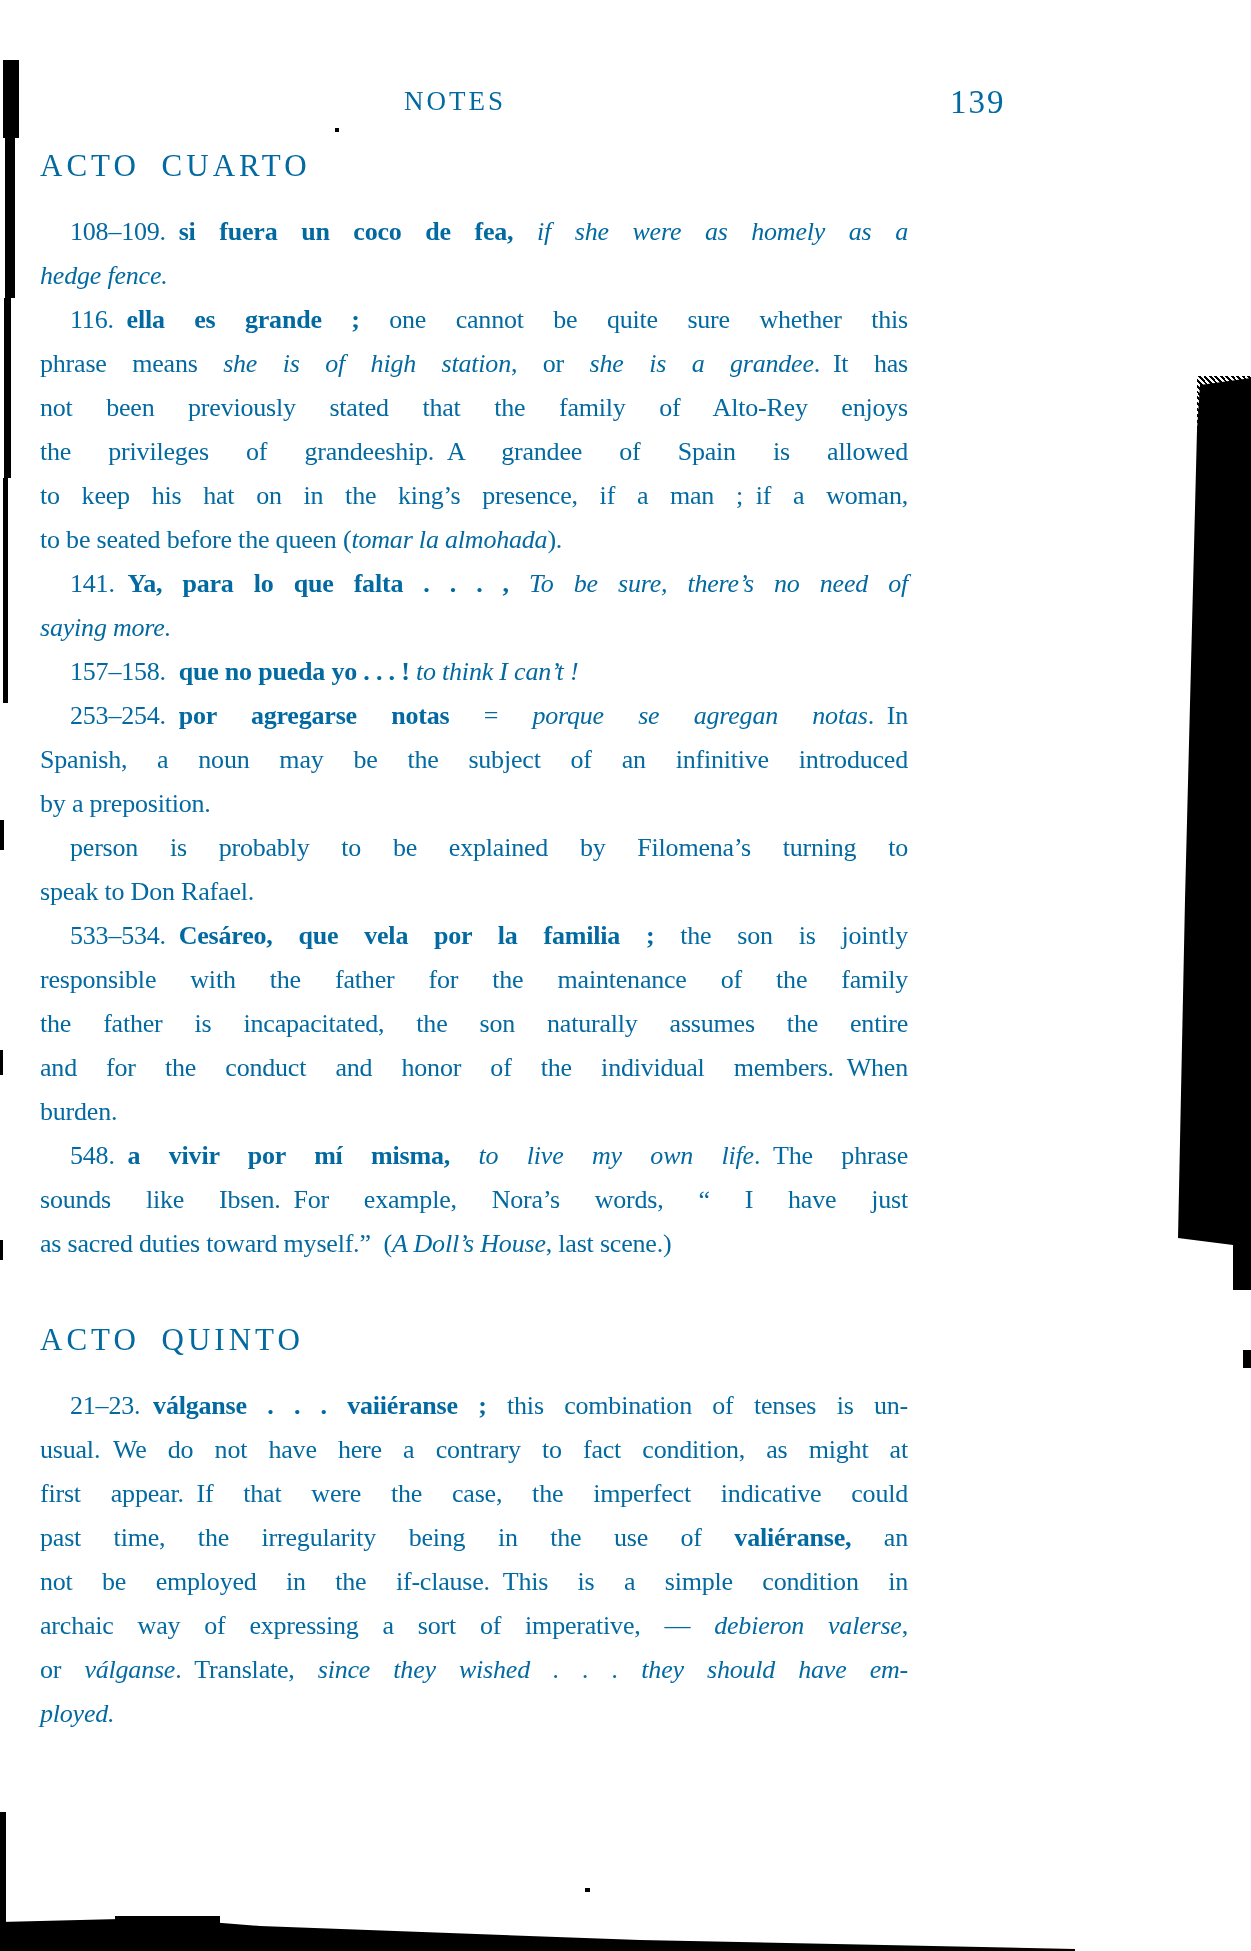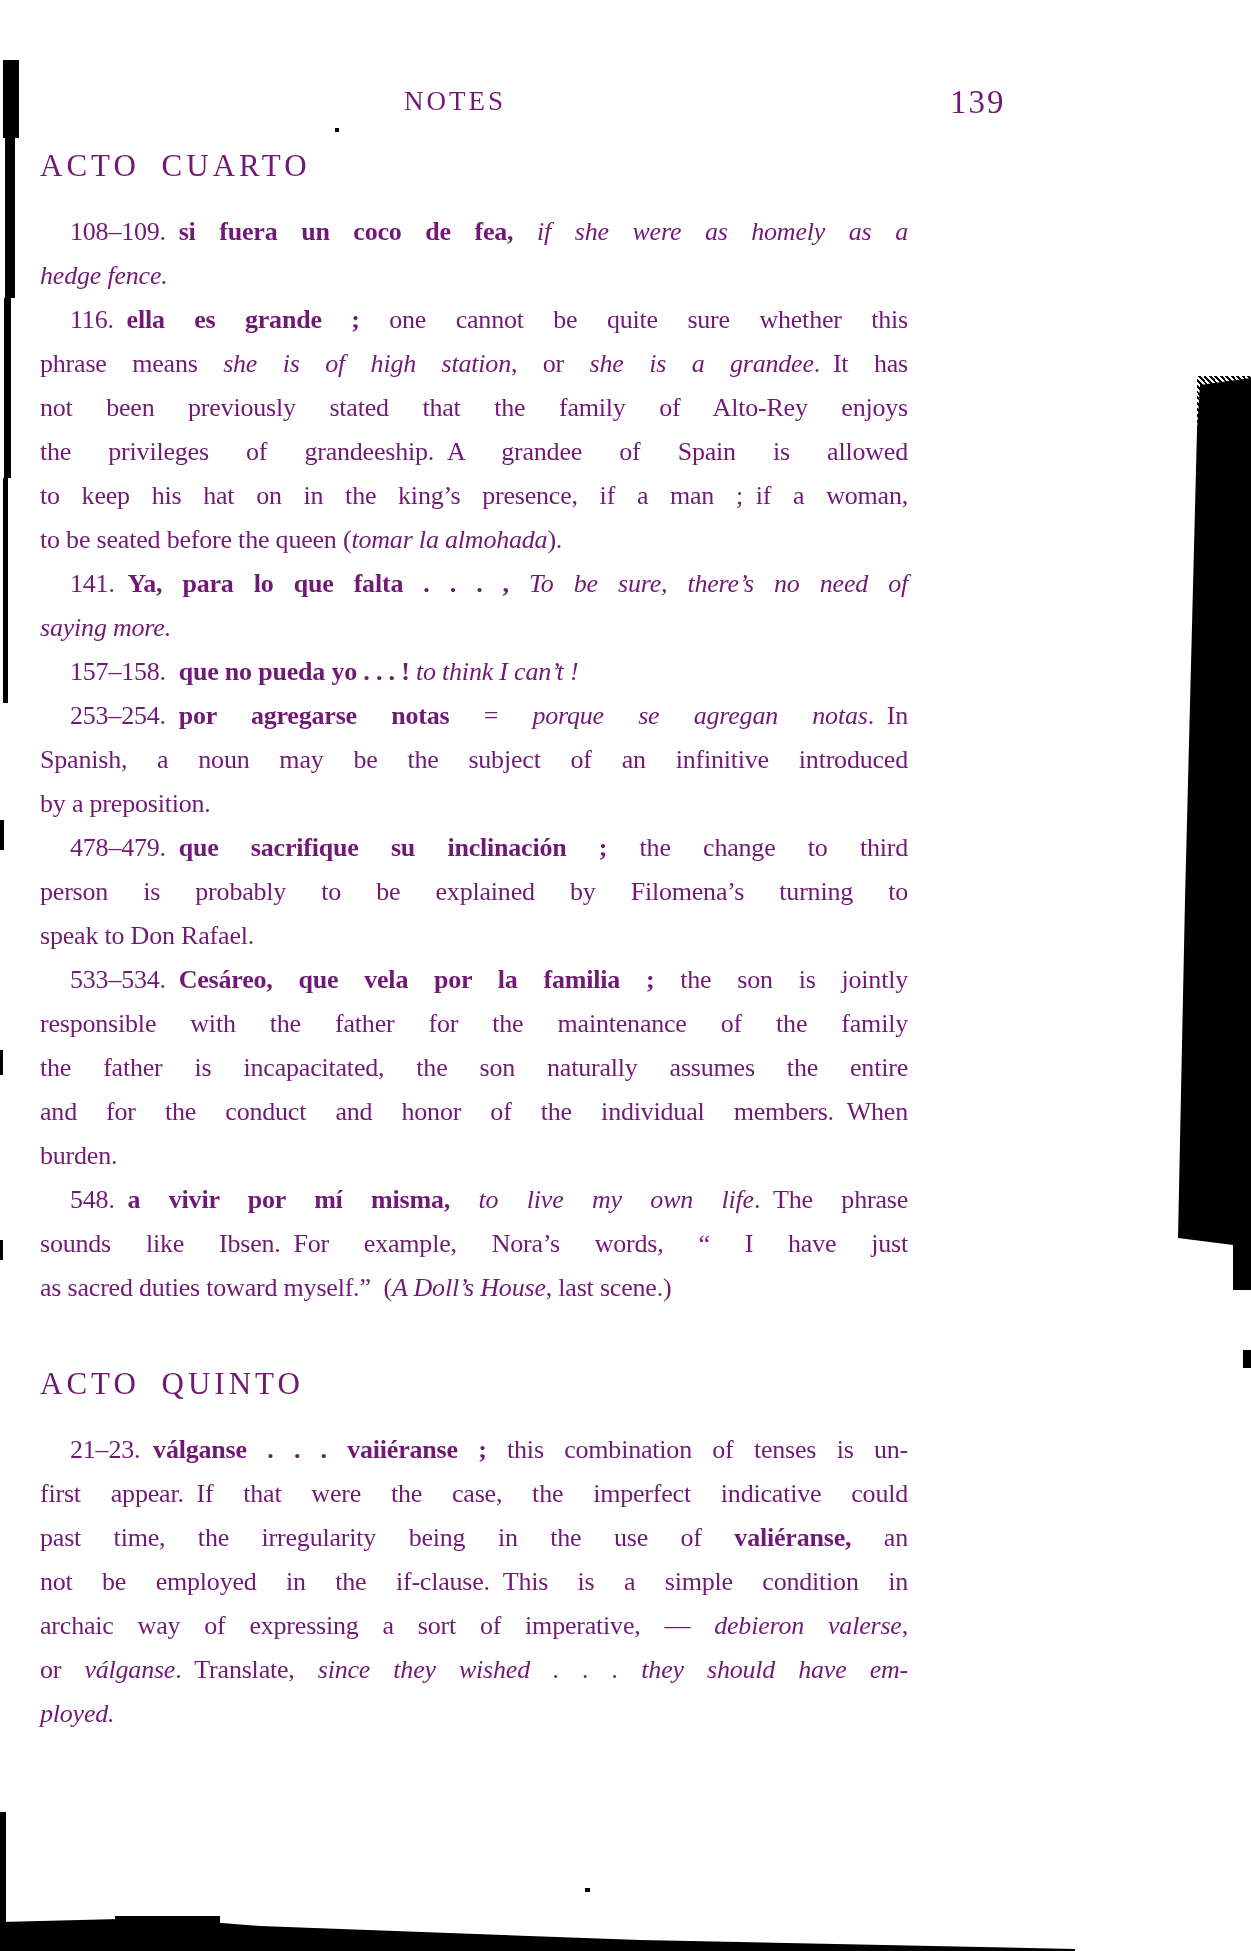--- a/index.html
+++ b/index.html
@@ -1,21 +1,21 @@
 <!DOCTYPE html>
 <html><head>
 <meta charset="utf-8">
 <style>
   html,body{margin:0;padding:0;background:#777;}
   .page{
     position:relative;
     width:1251px;height:1951px;
     background:#ffffff;
     font-family:"Liberation Serif", serif;
-    color:#701a75;
+    color:#0369a1;
     overflow:hidden;
   }
   .running-head{
     position:absolute;top:86px;left:40px;width:830px;
     text-align:center;font-size:27px;letter-spacing:3px;
   }
   .page-number{
     position:absolute;top:84px;left:950px;
     font-size:33px;letter-spacing:2px;
   }
@@ -75,39 +75,39 @@
       </div>
       <div class="para">
         <div class="line last"><span>157–158. </span><span class="b">que no pueda yo . . . ! </span><span class="i">to think I can’t !</span></div>
       </div>
       <div class="para">
         <div class="line"><span>253–254. </span><span class="b">por agregarse notas</span><span> = </span><span class="i">porque se agregan notas</span><span>. In</span></div>
         <div class="line"><span>Spanish, a noun may be the subject of an infinitive introduced</span></div>
         <div class="line last"><span>by a preposition.</span></div>
       </div>
       <div class="para">
-        <div class="line"><span>478–479. </span><span class="b">que sacrifique su inclinación ; </span><span>the change to third</span></div>
         <div class="line"><span>person is probably to be explained by Filomena’s turning to</span></div>
         <div class="line last"><span>speak to Don Rafael.</span></div>
       </div>
       <div class="para">
         <div class="line"><span>533–534. </span><span class="b">Cesáreo, que vela por la familia ; </span><span>the son is jointly</span></div>
         <div class="line"><span>responsible with the father for the maintenance of the family</span></div>
         <div class="line"><span>the father is incapacitated, the son naturally assumes the entire</span></div>
         <div class="line"><span>and for the conduct and honor of the individual members. When</span></div>
         <div class="line last"><span>burden.</span></div>
       </div>
       <div class="para">
         <div class="line"><span>548. </span><span class="b">a vivir por mí misma, </span><span class="i">to live my own life</span><span>. The phrase</span></div>
         <div class="line"><span>sounds like Ibsen. For example, Nora’s words, “ I have just</span></div>
         <div class="line last"><span>as sacred duties toward myself.” (</span><span class="i">A Doll’s House</span><span>, last scene.)</span></div>
       </div>
       <div class="section-heading">ACTO QUINTO</div>
       <div class="para">
         <div class="line"><span>21–23. </span><span class="b">válganse . . . vaiiéranse ; </span><span>this combination of tenses is un-</span></div>
+        <div class="line"><span>usual. We do not have here a contrary to fact condition, as might at</span></div>
         <div class="line"><span>first appear. If that were the case, the imperfect indicative could</span></div>
         <div class="line"><span>past time, the irregularity being in the use of </span><span class="b">valiéranse,</span><span> an</span></div>
         <div class="line"><span>not be employed in the if-clause. This is a simple condition in</span></div>
         <div class="line"><span>archaic way of expressing a sort of imperative, — </span><span class="i">debieron valerse</span><span>,</span></div>
         <div class="line"><span>or </span><span class="i">válganse</span><span>. Translate, </span><span class="i">since they wished . . . they should have em-</span></div>
         <div class="line last"><span class="i">ployed.</span></div>
       </div>
     </div>
 
   <div class="ink" style="left:3px;top:60px;width:16px;height:78px;"></div>

